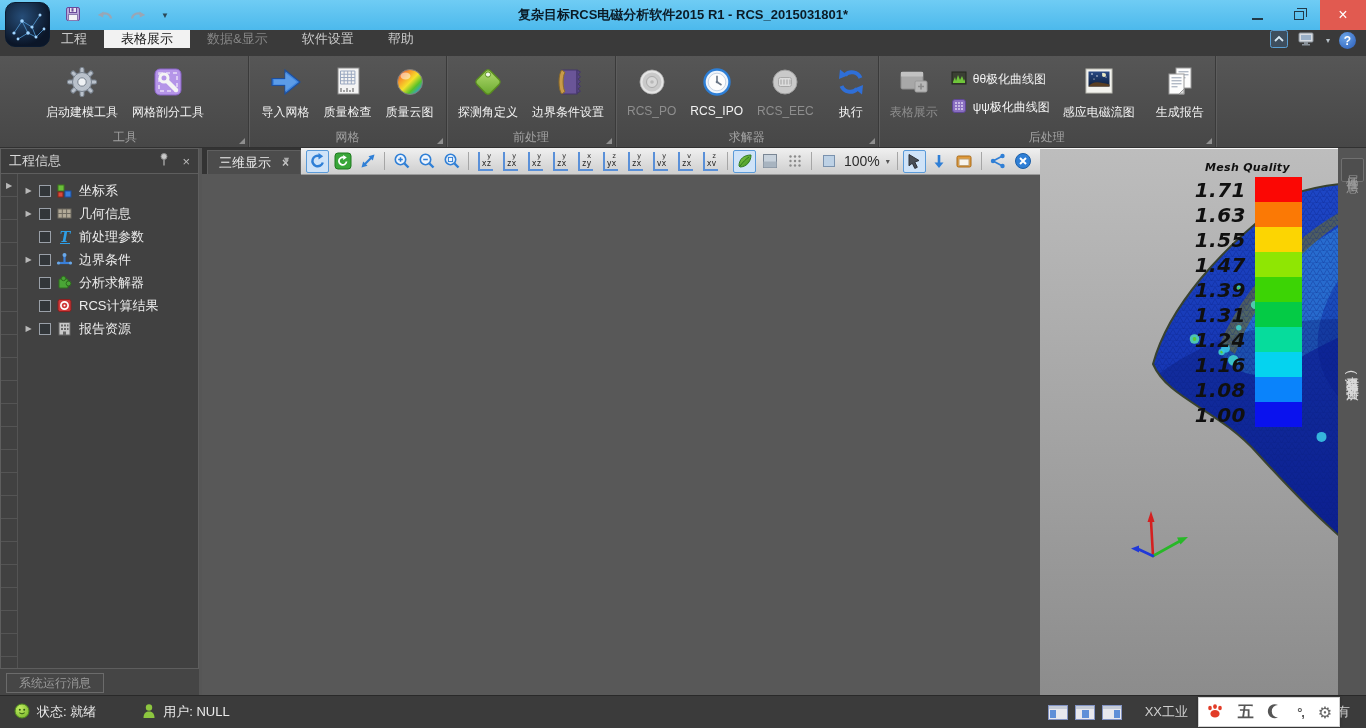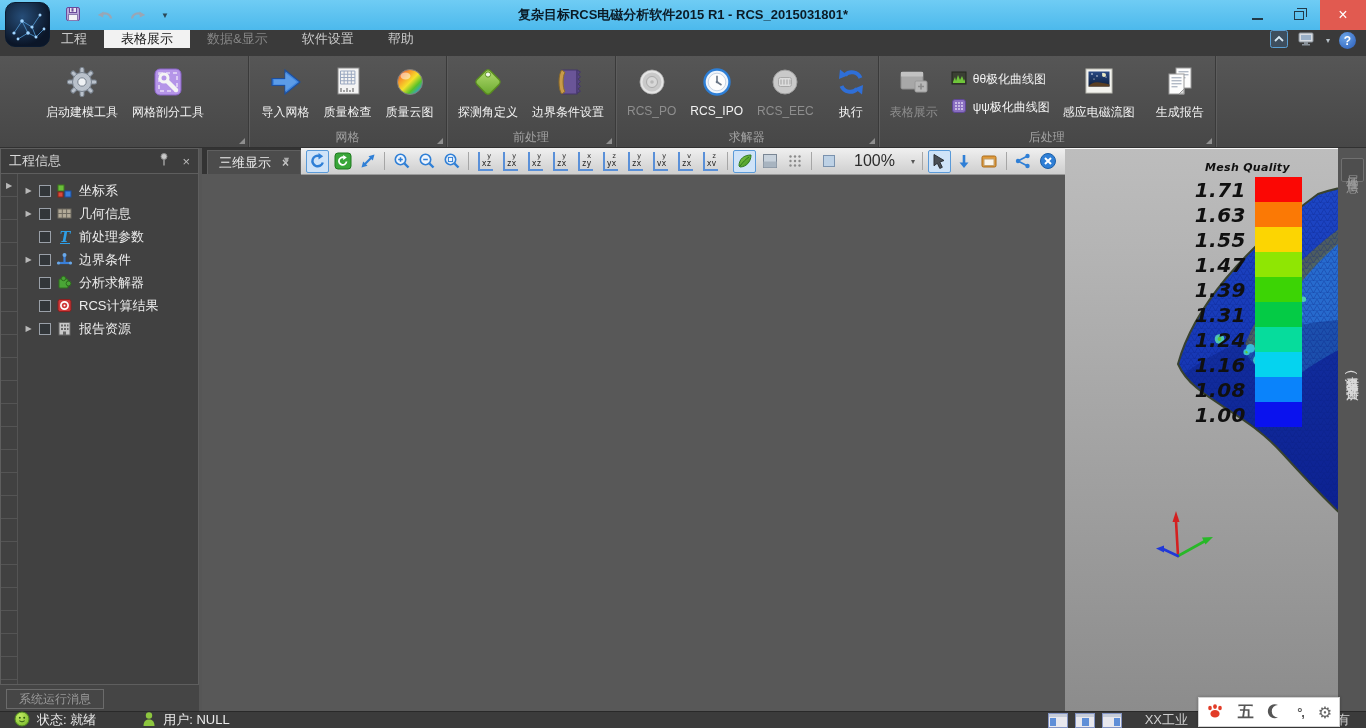--- a/index.html
+++ b/index.html
@@ -62,36 +62,36 @@
   .vp-tabbar{height:26px;flex:none;background:#333;display:flex;align-items:flex-end;padding-left:5px;position:relative}
   .vp-tab{height:24px;background:#4c4c4c;border:1px solid #5f5f5f;border-bottom:none;color:#eaeaea;font-size:13px;display:flex;align-items:center;gap:11px;padding:0 11px}
   .vp-tab .x{color:#c4c4c4;font-size:12px;font-weight:700}
   .vp-overflow{position:absolute;right:10px;top:7px;color:#ababab;font-size:9px}
   .vp-toolbar{height:27px;flex:none;background:linear-gradient(#f0f0f0,#cecece);border-bottom:1px solid #9a9a9a;display:flex;align-items:center;padding:0 5px;gap:2px}
   .tbtn{min-width:23px;height:23px;display:flex;align-items:center;justify-content:center;border:1px solid transparent;border-radius:2px}
   .tbtn.sel{background:#cfe3f8;border-color:#5a9ad8}
   .tsep{width:1px;height:18px;background:#a6a6a6;margin:0 3px}
   .tview{font-family:"DejaVu Sans Mono","Liberation Mono",monospace;font-size:8px;color:#222;line-height:1;display:flex;flex-direction:column;align-items:center;padding:1px 2px;border-left:2px solid #5a90d8;border-bottom:2px solid #5a90d8}
   .tview .sup{font-size:7px;color:#222;align-self:flex-end}
-  .tzoom{font-size:16px;color:#2c2c2c;margin:0 12px}
+  .tzoom{font-size:14px;color:#2c2c2c;margin:0 2px}
   .tdrop{font-size:8px;color:#555;margin:0 2px}
 
   .canvas{flex:1;position:relative;background:linear-gradient(#bdbdbd,#8c8c8c);border-top:1px solid #f7f7f7;overflow:hidden}
   .legend{position:absolute;top:12px;right:36px}
   .legend-title{font-family:"DejaVu Sans",sans-serif;font-style:italic;font-weight:700;font-size:11px;color:#101010;text-align:center;margin-bottom:3px;letter-spacing:.3px;white-space:nowrap}
   .lrow{display:flex;align-items:center;height:25px}
   .lval{width:62px;text-align:right;font-style:italic;font-weight:700;font-size:20px;color:#101010;padding-right:9px;font-family:"DejaVu Sans",sans-serif;letter-spacing:.5px}
   .lsw{width:47px;height:25px}
 
   .right-strip{width:28px;flex:none;background:#555;position:relative;display:flex;flex-direction:column;align-items:center}
   .prop-tab{margin-top:10px;writing-mode:vertical-rl;border:1px solid #707070;background:#4e4e4e;color:#9a9a9a;font-size:12px;padding:7px 2px;border-radius:2px;letter-spacing:2px}
   .results-tab{position:absolute;top:218px;left:5px;writing-mode:vertical-rl;color:#dadada;font-size:13px;letter-spacing:1px;white-space:nowrap}
 
   
-  .statusbar{height:16px;flex:none;background:#3b3b3b;border-top:1px solid #292929;display:flex;align-items:center;color:#eaeaea;font-size:13px;padding:8px 14px}
+  .statusbar{height:16px;flex:none;background:#3b3b3b;border-top:1px solid #292929;display:flex;align-items:center;color:#eaeaea;font-size:13px;padding:16px 14px}
   .sb-item{display:flex;align-items:center;gap:7px}
   .sb-user{margin-left:46px}
   .sb-right{margin-left:auto;display:flex;align-items:center;gap:7px}
   .layout-ic{width:20px;height:15px;border:1px solid #8394c4;background:#e8e8ee;position:relative}
   .layout-ic::before{content:"";position:absolute;left:0;right:0;top:0;height:3px;background:#c6ccd8}
   .layout-ic .fill{position:absolute;top:4px;bottom:1px;background:#5f8fd8}
   .copy-left{color:#cfcfcf;margin-left:16px}
   .copy-right{color:#cfcfcf;margin-left:142px;margin-right:2px}
   .ime-bar{position:absolute;right:26px;bottom:1px;height:30px;width:142px;background:#fff;border:1px solid #d2d2d2;display:flex;align-items:center;justify-content:space-around;z-index:20;box-shadow:0 0 3px rgba(0,0,0,.25)}
   .ime-wubi{font-size:16px;color:#555;font-weight:700}
@@ -228,20 +228,21 @@
           <div class="ric">
             <svg width="34" height="34" viewBox="0 0 34 34" aria-hidden="true">
               <rect x="4" y="4" width="26" height="26" rx="5" fill="#b595e8" stroke="#8a63c8"></rect>
               <rect x="8" y="8" width="18" height="18" fill="none" stroke="#e9ddf8" stroke-width="1.5" stroke-dasharray="4 3"></rect>
               <circle cx="13" cy="13" r="4" fill="none" stroke="#f4f4f4" stroke-width="3"></circle>
               <line x1="16.5" y1="16.5" x2="25" y2="25" stroke="#f4f4f4" stroke-width="4.5" stroke-linecap="round"></line>
             </svg>
           </div>
           <div class="rlab">网格剖分工具</div>
         </div>
+        <div class="rgroup-label">工具</div>
       </div>
       <div class="rgroup" style="min-width: 198px;">
         <div class="ritem">
           <div class="ric">
             <svg width="34" height="34" viewBox="0 0 34 34" aria-hidden="true">
               <polygon points="3,13.5 16,13.5 16,5 31,17 16,29 16,20.5 3,20.5" fill="#3f86e0" stroke="#1d4f9e" stroke-width="1.2"></polygon>
               <polygon points="5,14.5 16,14.5 16,7.5 28,17 16,26.5 16,19.5 5,19.5" fill="#79b1ef" opacity="0.5"></polygon>
             </svg>
           </div>
           <div class="rlab">导入网格</div>

